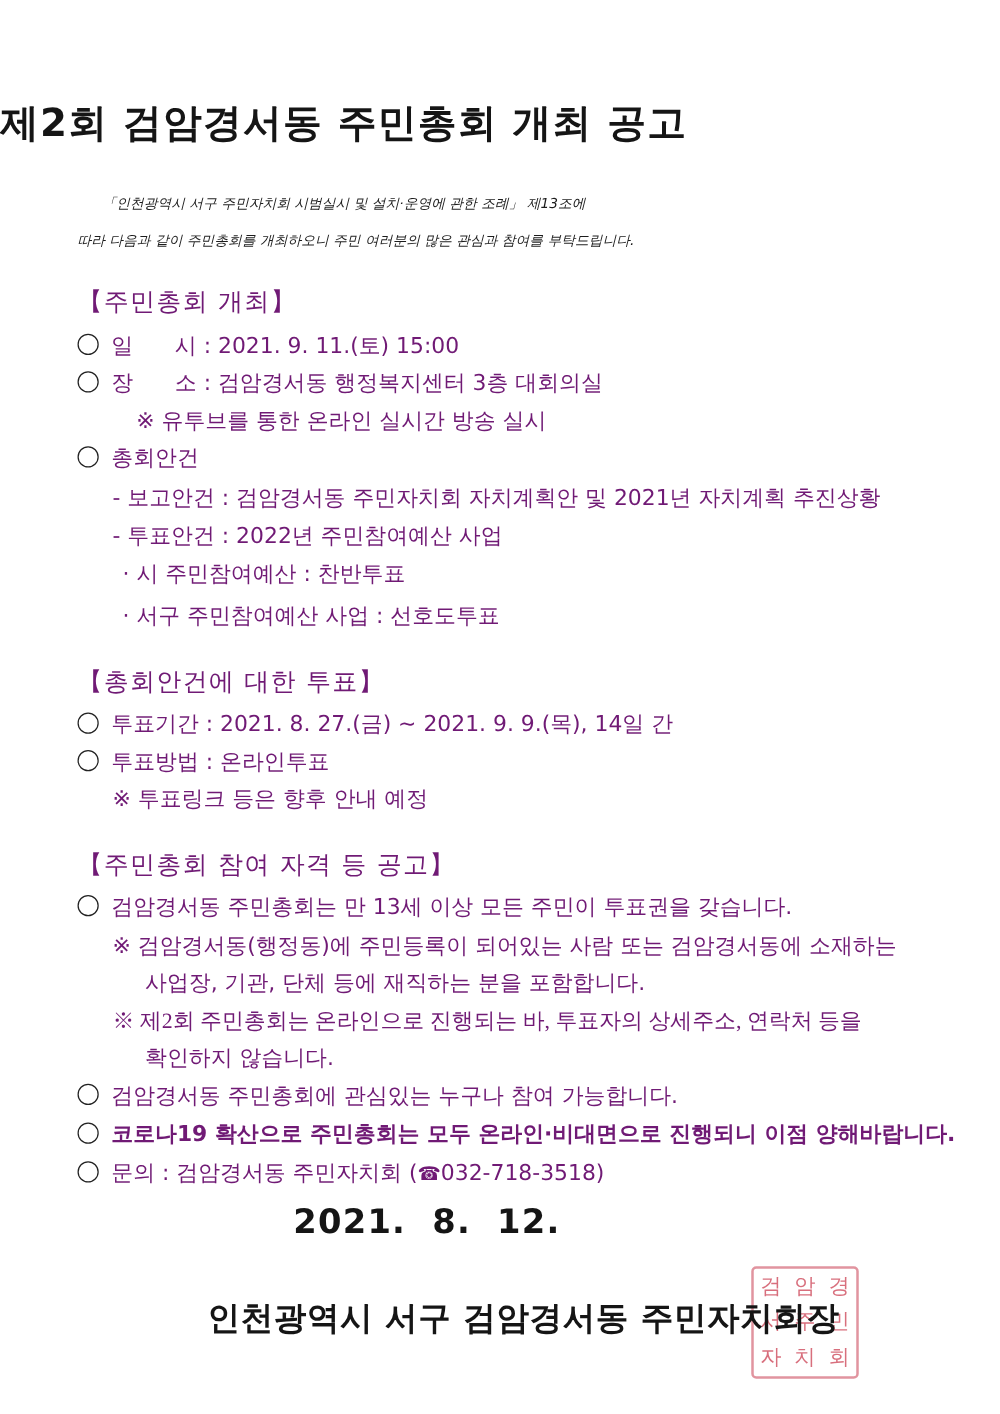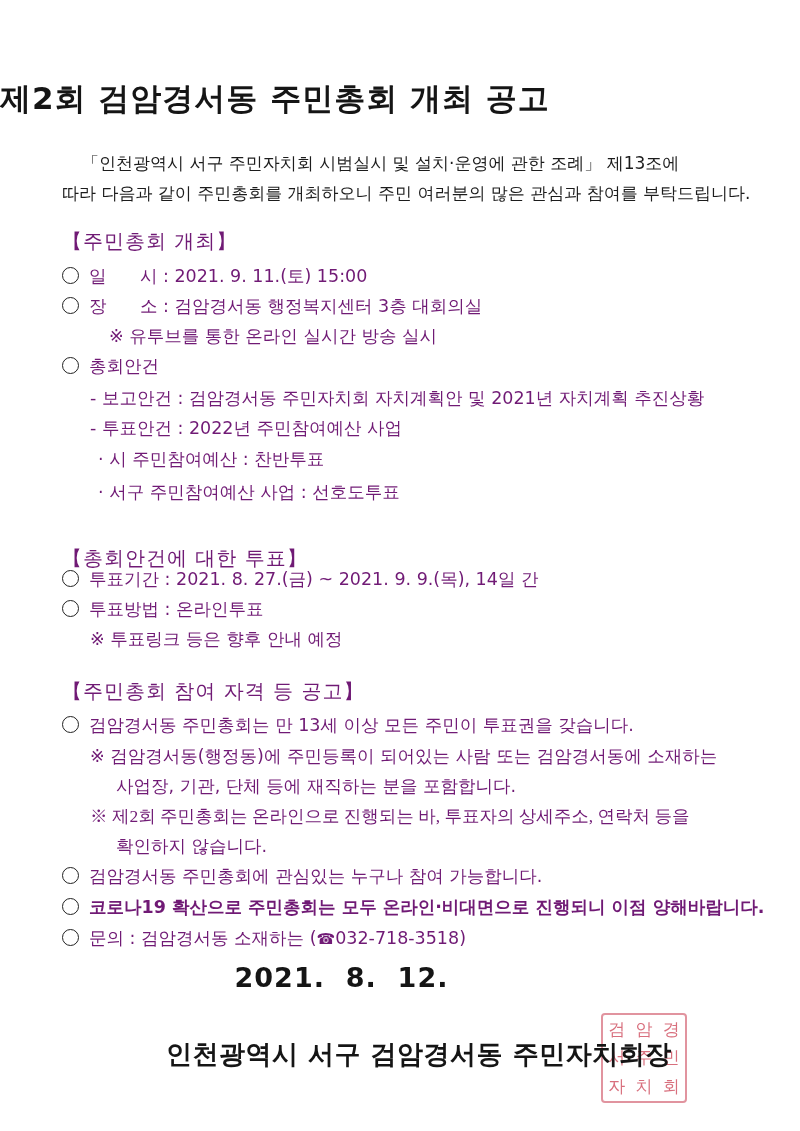--- a/index.html
+++ b/index.html
@@ -9,21 +9,21 @@
     color: #1a1a1a;
   }
   .page { position: absolute; left: 0; top: 0; width: 800px; height: 1131px; }
   .title {
     position: absolute; left: 0; width: 800px; top: 78px;
     text-align: left; font-size: 31px; font-weight: bold; letter-spacing: 1px;
     color: #151515;
   }
   .intro {
     position: absolute; left: 62px; width: 700px; top: 148px;
-    font-size: 17px; line-height: 30px; color: #1c1c1c;
+    font-size: 11px; line-height: 30px; color: #1c1c1c; font-style: italic;
   }
   .intro .l1 { display: block; padding-left: 20px; white-space: nowrap; }
   .intro .l2 { display: block; white-space: nowrap; }
   .line { position: absolute; white-space: nowrap; font-size: 17.5px; color: #701a75; }
   .heading { font-size: 20px; font-weight: normal; letter-spacing: 1px; }
   .circle {
     display: inline-block; width: 15px; height: 15px; border: 1.6px solid #222;
     border-radius: 50%; vertical-align: -2px; margin-right: 10px;
   }
   .bold { font-weight: bold; }
@@ -67,21 +67,21 @@
   </div>
   <div class="line" style="left:90px; top:324px;margin-left:19px;">※ 유투브를 통한 온라인 실시간 방송 실시</div>
   <div class="line" style="left:62px; top:354px;">
     <span class="circle"></span><span>총회안건</span>
   </div>
   <div class="line" style="left:90px; top:386px;">- 보고안건 : 검암경서동 주민자치회 자치계획안 및 2021년 자치계획 추진상황</div>
   <div class="line" style="left:90px; top:416px;">- 투표안건 : 2022년 주민참여예산 사업</div>
   <div class="line" style="left:98px; top:447px;">· 시 주민참여예산 : 찬반투표</div>
   <div class="line" style="left:98px; top:480px;">· 서구 주민참여예산 사업 : 선호도투표</div>
 
-  <div class="line heading" style="left:62px; top:532px;margin-top:13px;">【총회안건에 대한 투표】</div>
+  <div class="line heading" style="left:62px; top:532px;">【총회안건에 대한 투표】</div>
   <div class="line" style="left:62px; top:567px;">
     <span class="circle"></span><span>투표기간 : 2021. 8. 27.(금) ~ 2021. 9. 9.(목), 14일 간</span>
   </div>
   <div class="line" style="left:62px; top:597px;">
     <span class="circle"></span><span>투표방법 : 온라인투표</span>
   </div>
   <div class="line" style="left:90px; top:627px;">※ 투표링크 등은 향후 안내 예정</div>
 
   <div class="line heading" style="left:62px; top:678px;">【주민총회 참여 자격 등 공고】</div>
   <div class="line" style="left:62px; top:713px;">
@@ -91,21 +91,21 @@
   <div class="line" style="left:116px; top:774px;">사업장, 기관, 단체 등에 재직하는 분을 포함합니다.</div>
   <div class="line" style="left:90px; top:804px;font-family:Liberation Serif, serif;">※ 제2회 주민총회는 온라인으로 진행되는 바, 투표자의 상세주소, 연락처 등을</div>
   <div class="line" style="left:116px; top:834px;">확인하지 않습니다.</div>
   <div class="line" style="left:62px; top:864px;">
     <span class="circle"></span><span>검암경서동 주민총회에 관심있는 누구나 참여 가능합니다.</span>
   </div>
   <div class="line bold" style="left:62px; top:895px;">
     <span class="circle"></span><span>코로나19 확산으로 주민총회는 모두 온라인·비대면으로 진행되니 이점 양해바랍니다.</span>
   </div>
   <div class="line" style="left:62px; top:926px;">
-    <span class="circle"></span><span>문의 : 검암경서동 소재하는 (</span><span class="phone">☎</span><span>032-718-3518</span><span>)</span>
+    <span class="circle"></span><span>문의 : 검암경서동 주민자치회 (</span><span class="phone">☎</span><span>032-718-3518</span><span>)</span>
   </div>
 
   <div class="date" style="white-space:pre">2021.  8.  12.</div>
 
   <div class="seal">
     <span>검</span>
     <span>암</span>
     <span>경</span>
     <span>서</span>
     <span>주</span>

